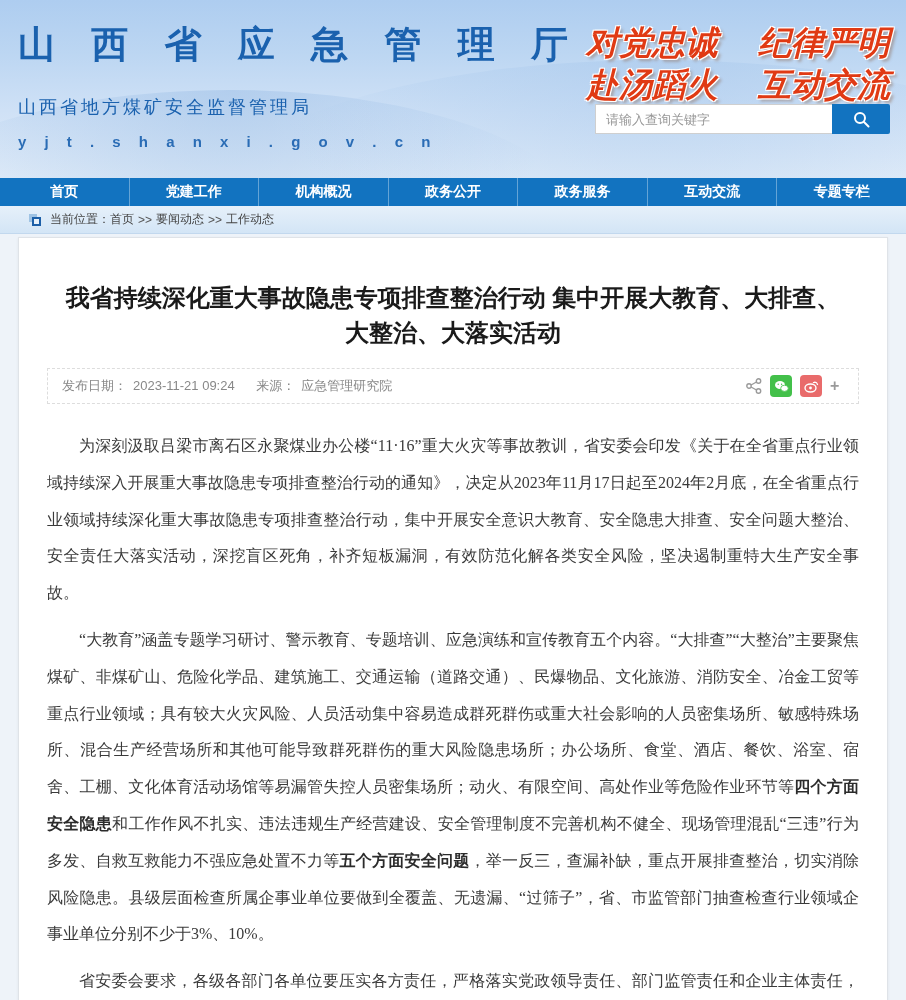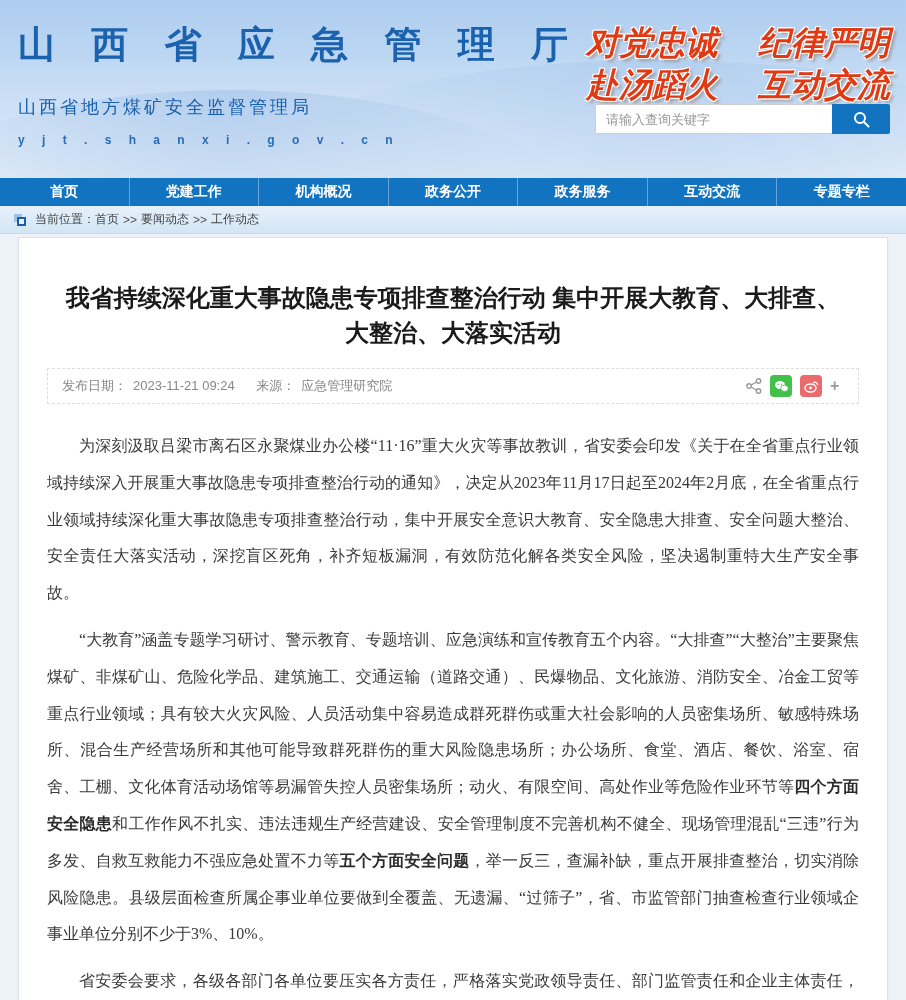--- a/index.html
+++ b/index.html
@@ -27,21 +27,21 @@
     font-family:Liberation Sans, sans-serif;
     font-weight:bold; font-size:37px; letter-spacing:13px; color:#1a61ae;
     white-space:nowrap;
   }
   .org-sub {
     font-family:"Liberation Serif","DejaVu Serif",serif;
     font-weight:normal; font-size:18px; letter-spacing:3px; color:#1a61ae;
     margin-top:25px; white-space:nowrap;
   }
   .site-url {
-    font-weight:bold; font-size:12px; letter-spacing:7px; color:#2a6cb5;
+    font-weight:bold; font-size:15px; letter-spacing:7px; color:#2a6cb5;
     margin-top:14px; white-space:nowrap;
   }
 
   .header-right { position:absolute; right:16px; top:22px; width:304px; z-index:2; }
   .slogan-line {
     display:flex; justify-content:space-between;
     font-family:"Liberation Serif","DejaVu Serif",serif;
     font-weight:bold; font-style:italic; font-size:33px; line-height:42px;
     color:#e03a14;
     text-shadow:1px 1px 0 #fff,-1px -1px 0 #fff,1px -1px 0 #fff,-1px 1px 0 #fff,3px 3px 3px rgba(120,60,20,.35);
@@ -64,21 +64,21 @@
   .nav { display:flex; height:28px; background:#1273c0; }
   .nav-item {
     flex:1; display:flex; align-items:center; justify-content:center;
     color:#fff; font-size:14px; font-weight:bold; cursor:pointer;
     border-right:1px solid rgba(255,255,255,.35);
   }
   .nav-item:last-child { border-right:none; }
 
   
   .crumbbar {
-    height:28px; display:flex; align-items:center; padding-left:13px;
+    height:28px; display:flex; align-items:center; padding-left:28px;
     background:linear-gradient(180deg,#e6f0fa 0%,#d3e5f6 100%);
     border-bottom:1px solid #c2d8ee;
     font-size:12px; color:#444;
   }
   .crumbbar .crumb-sep { margin:0 4px; color:#555; }
   .crumb-link { cursor:pointer; }
   .crumb-icon { margin-right:8px; display:inline-flex; }
 
   
   .main { padding:3px 0 0 0; }

